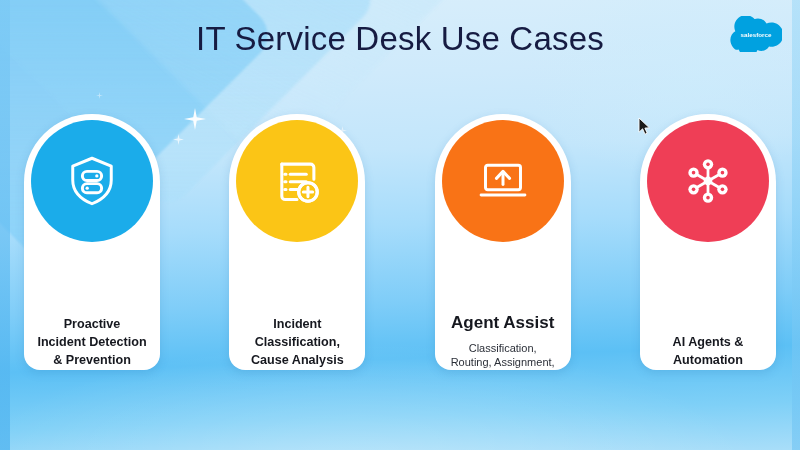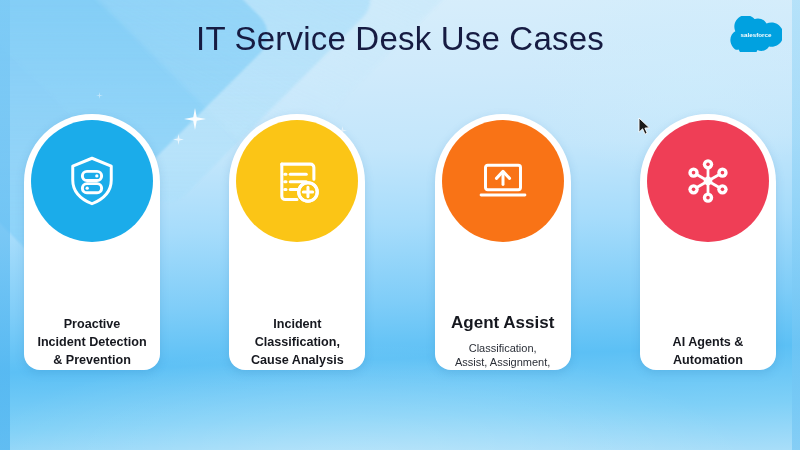--- a/index.html
+++ b/index.html
@@ -272,21 +272,21 @@
             <path d="M24.5 29 L32 21 L39.5 29"></path>
           </svg>
         </span>
       </div>
       <div class="card-text">
         <div class="card-title has-sub">
           <div>Agent Assist</div>
         </div>
         <div class="card-sub">
           <div>Classification,</div>
-          <div>Assist, Assignment,</div>
+          <div>Routing, Assignment,</div>
         </div>
       </div>
     </div>
 
 
     <div class="card">
       <div class="icon-circle" style="background:#ef3e56;">
         <span>
           <svg width="52" height="52" viewBox="0 0 64 64" fill="none" stroke="#ffffff" stroke-width="3.2" stroke-linecap="round" stroke-linejoin="round">
             <g stroke-width="3.4">

